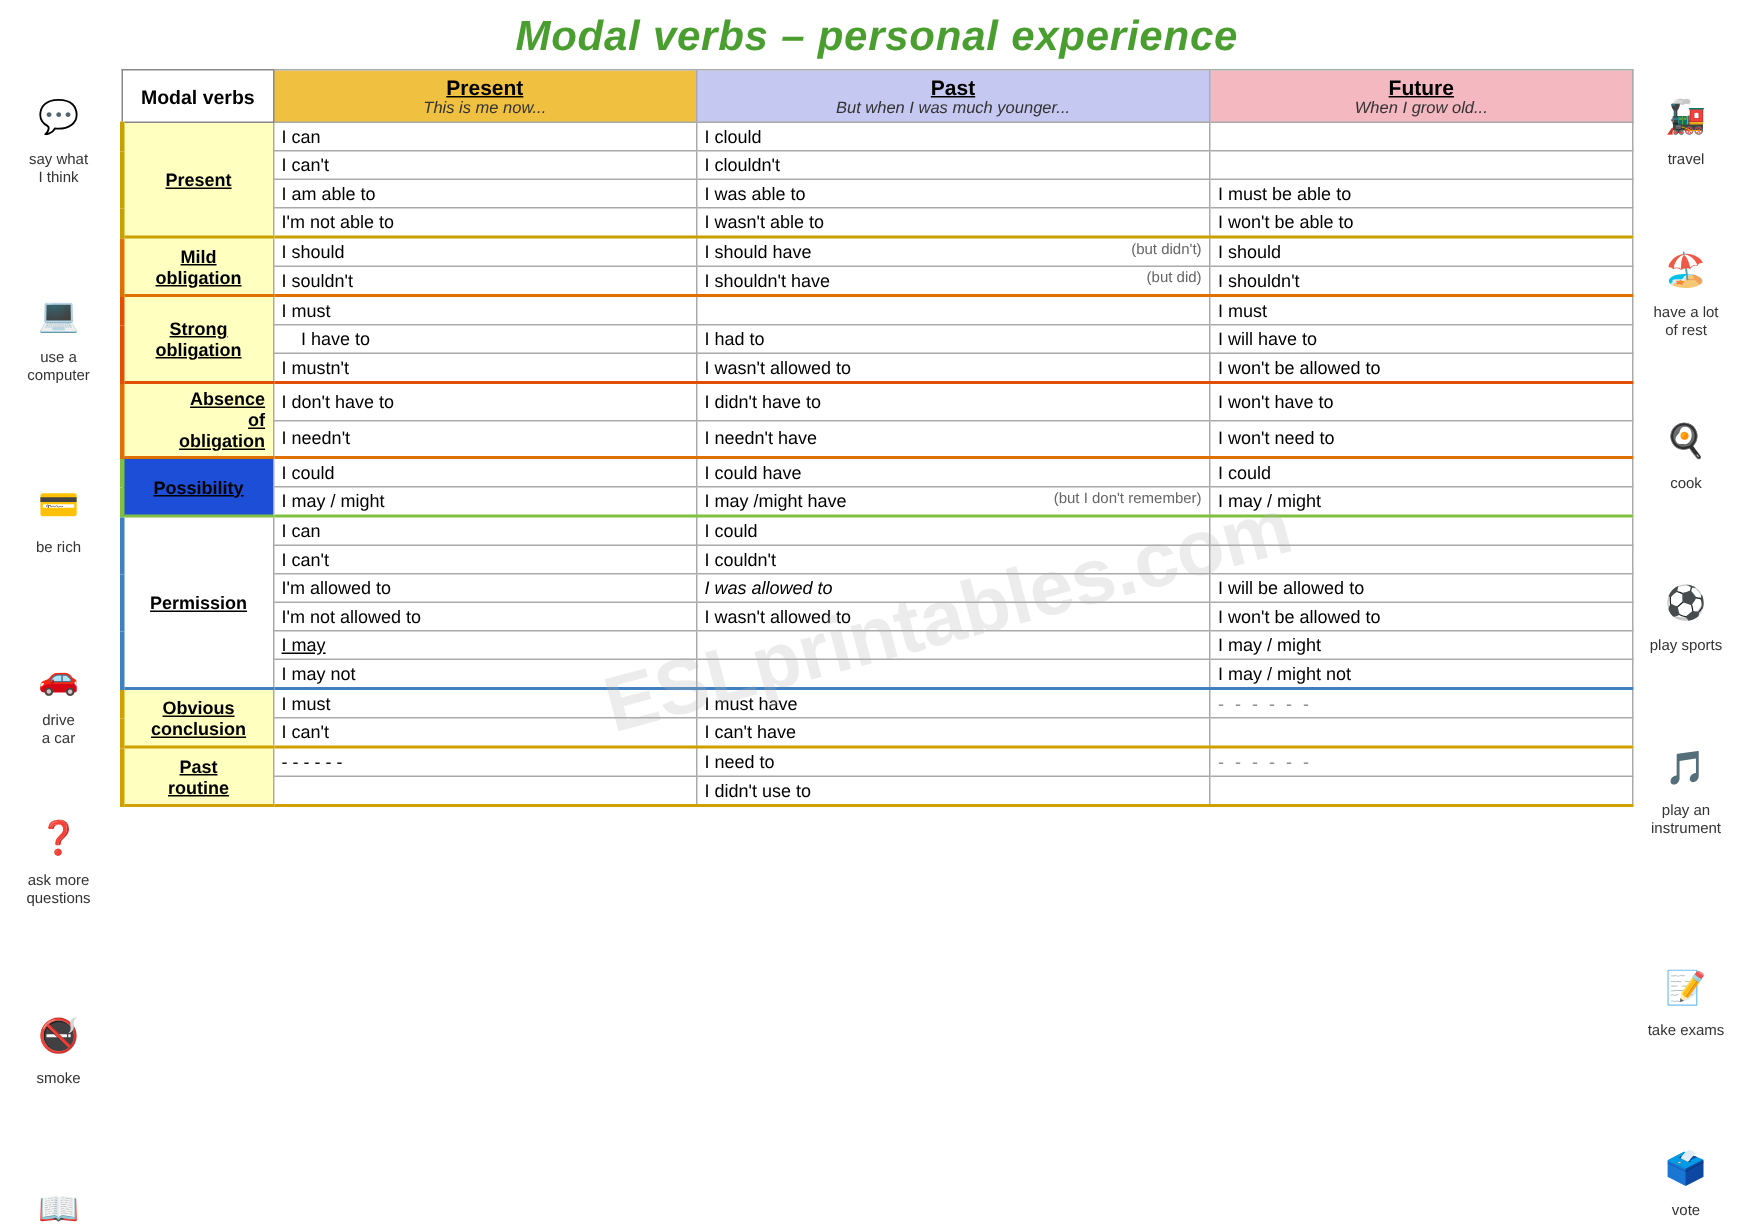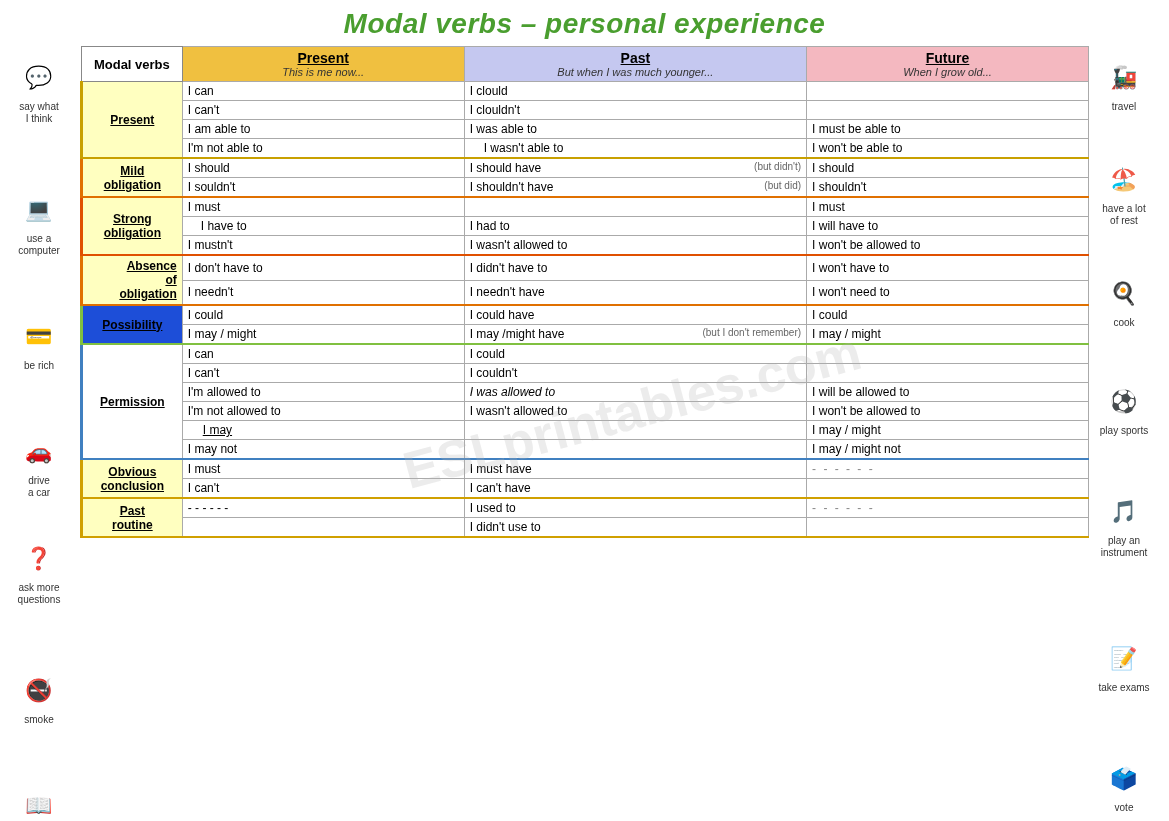--- a/index.html
+++ b/index.html
@@ -262,21 +262,21 @@
             <td style="padding: 2px 5px;">I clouldn't</td>
             <td style="padding: 2px 5px;"></td>
           </tr>
           <tr>
             <td style="padding: 2px 5px;">I am able to</td>
             <td style="padding: 2px 5px;">I was able to</td>
             <td style="padding: 2px 5px;">I must be able to</td>
           </tr>
           <tr style="border-bottom: 2px solid rgb(200, 160, 0);">
             <td style="padding: 2px 5px;">I'm not able to</td>
-            <td style="padding: 2px 19px;">I wasn't able to</td>
+            <td style="padding: 2px 5px;">I wasn't able to</td>
             <td style="padding: 2px 5px;">I won't be able to</td>
           </tr>
           <tr>
             <td rowspan="2" style="background: rgb(255, 255, 192); text-align: center; font-weight: bold; border-left: 3px solid rgb(224, 112, 0); border-bottom: 2px solid rgb(224, 112, 0); font-size: 12px; vertical-align: middle;"><span style="text-decoration: underline;">Mild<br>obligation</span></td>
             <td style="padding: 2px 5px;">I should</td>
             <td style="padding: 2px 5px;">I should have <span style="font-size:10px;color:#666;float:right">(but didn't)</span></td>
             <td style="padding: 2px 5px;">I should</td>
           </tr>
           <tr style="border-bottom: 2px solid rgb(224, 112, 0);">
             <td style="padding: 2px 5px;">I souldn't</td>
@@ -336,21 +336,21 @@
             <td style="padding: 2px 5px;">I'm allowed to</td>
             <td style="padding: 2px 5px; font-style: italic;">I was allowed to</td>
             <td style="padding: 2px 5px;">I will be allowed to</td>
           </tr>
           <tr>
             <td style="padding: 2px 5px;">I'm not allowed to</td>
             <td style="padding: 2px 5px;">I wasn't allowed to</td>
             <td style="padding: 2px 5px;">I won't be allowed to</td>
           </tr>
           <tr>
-            <td style="padding: 2px 20px; text-decoration: underline;">I may</td>
+            <td style="padding: 2px 5px; text-decoration: underline;">I may</td>
             <td style="padding: 2px 5px;"></td>
             <td style="padding: 2px 5px;">I may / might</td>
           </tr>
           <tr style="border-bottom: 2px solid rgb(64, 128, 192);">
             <td style="padding: 2px 5px;">I may not</td>
             <td style="padding: 2px 5px;"></td>
             <td style="padding: 2px 5px;">I may / might not</td>
           </tr>
           <tr>
             <td rowspan="2" style="background: rgb(255, 255, 192); text-align: center; font-weight: bold; border-left: 3px solid rgb(208, 160, 0); border-bottom: 2px solid rgb(208, 160, 0); font-size: 12px; vertical-align: middle;"><span style="text-decoration: underline;">Obvious<br>conclusion</span></td>
@@ -359,21 +359,21 @@
             <td style="padding: 2px 5px;"><span style="color:#888;letter-spacing:2px">- - - - - -</span></td>
           </tr>
           <tr style="border-bottom: 2px solid rgb(208, 160, 0);">
             <td style="padding: 2px 5px;">I can't</td>
             <td style="padding: 2px 5px;">I can't have</td>
             <td style="padding: 2px 5px;"></td>
           </tr>
           <tr>
             <td rowspan="2" style="background: rgb(255, 255, 192); text-align: center; font-weight: bold; border-left: 3px solid rgb(208, 160, 0); border-bottom: 2px solid rgb(208, 160, 0); font-size: 12px; vertical-align: middle;"><span style="text-decoration: underline;">Past<br>routine</span></td>
             <td style="padding: 2px 5px;">- - - - - -</td>
-            <td style="padding: 2px 5px;">I used to</td>
+            <td style="padding: 2px 5px;">I need to</td>
             <td style="padding: 2px 5px;"><span style="color:#888;letter-spacing:2px">- - - - - -</span></td>
           </tr>
           <tr style="border-bottom: 2px solid rgb(208, 160, 0);">
             <td style="padding: 2px 5px;"></td>
             <td style="padding: 2px 5px;">I didn't use to</td>
             <td style="padding: 2px 5px;"></td>
           </tr>
         </tbody>
     </table>
   </div>

